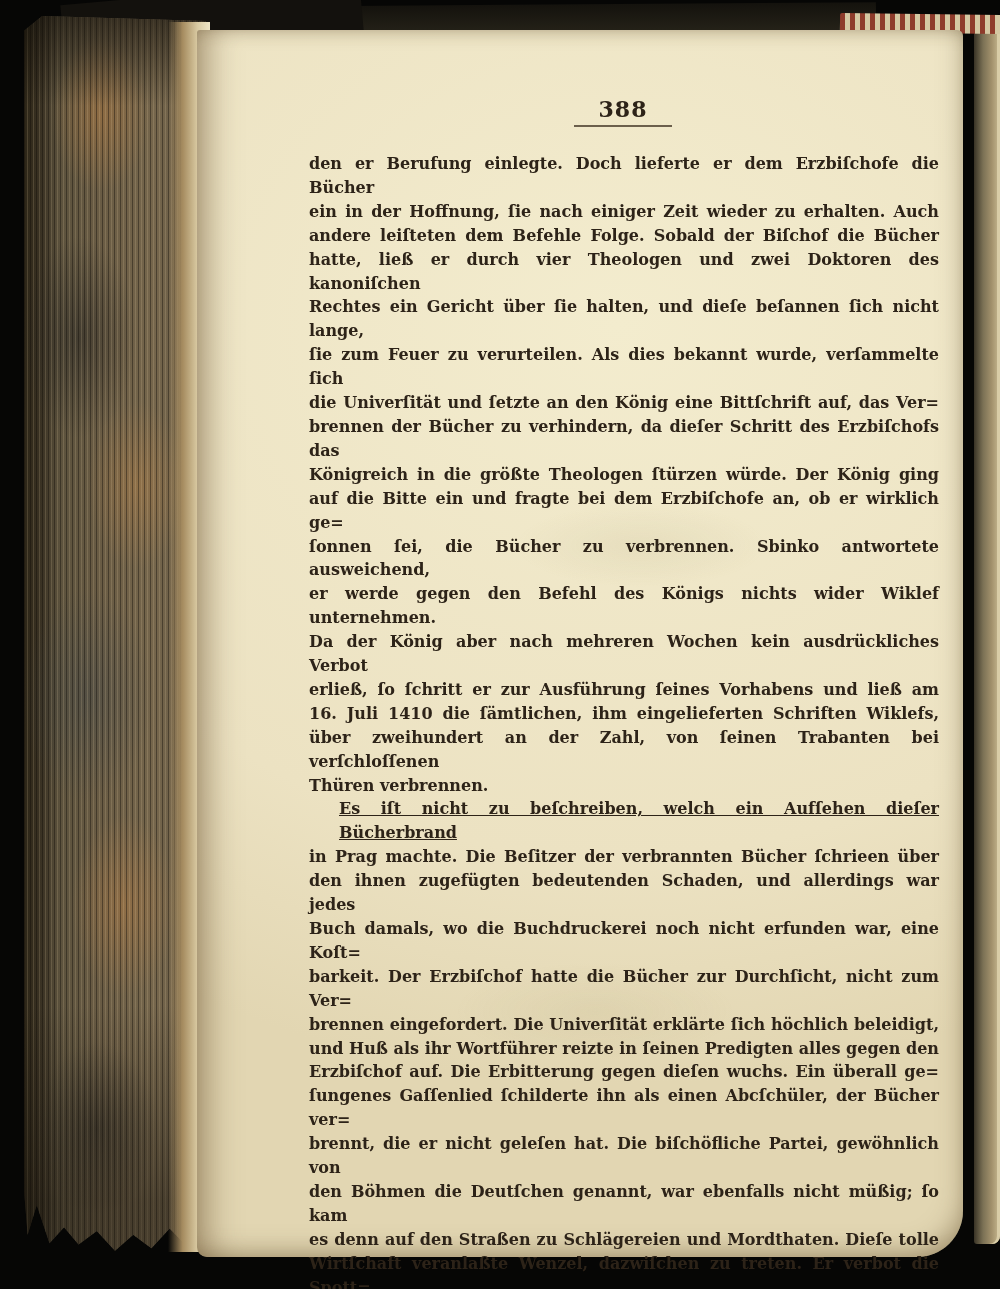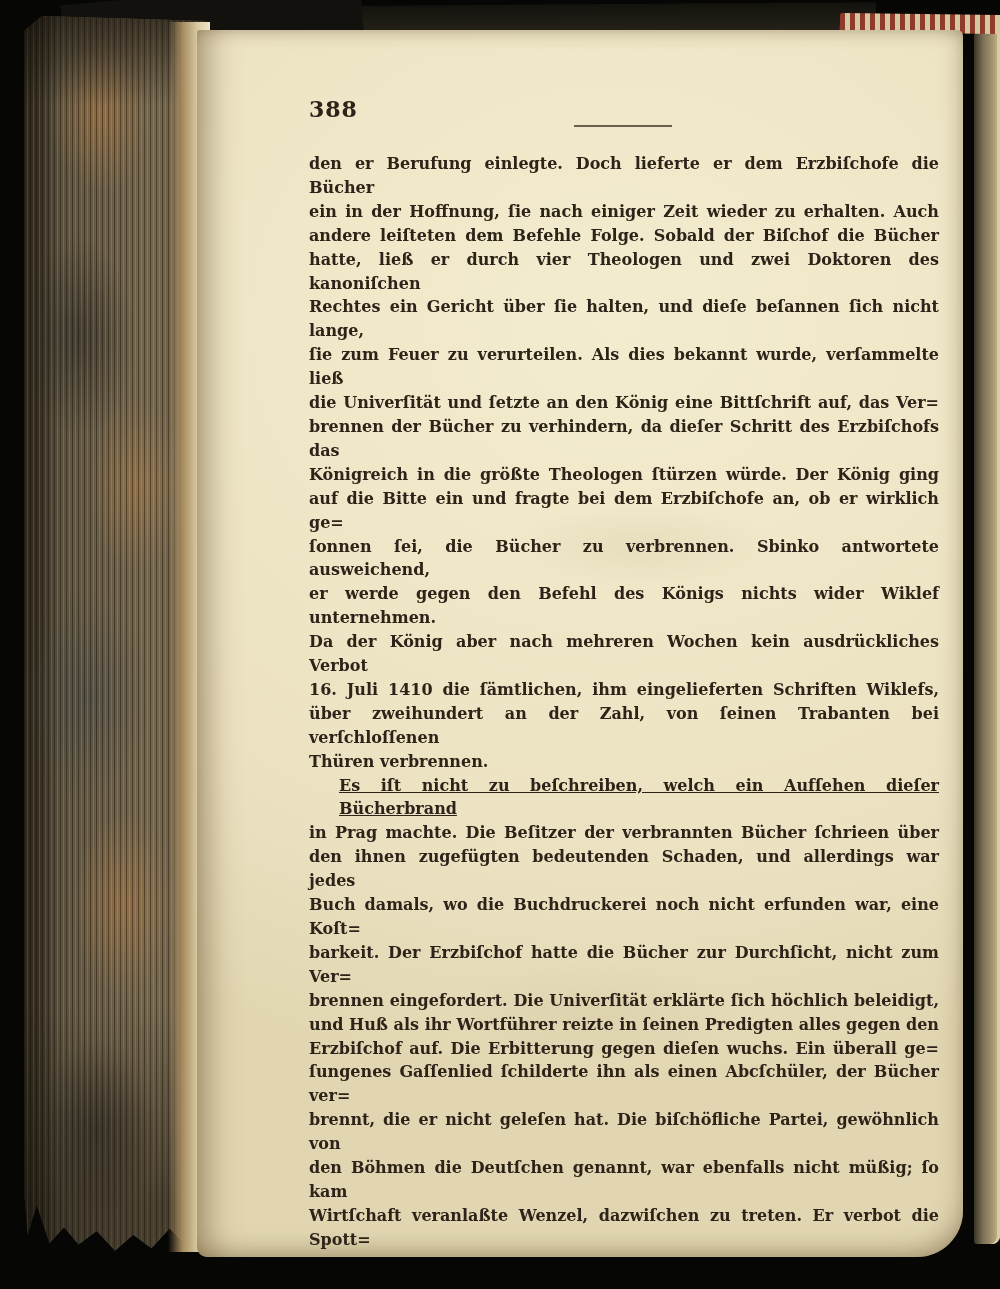--- a/index.html
+++ b/index.html
@@ -52,21 +52,21 @@
   .page{position:absolute;left:197px;top:30px;width:766px;height:1227px;z-index:5;
     background:radial-gradient(ellipse 900px 760px at 55% 24%, #f3ecce, #ece2c2 70%, #e2d6b2 100%);
     border-radius:3px 6px 46px 10px;
     box-shadow:inset 28px 0 32px -18px rgba(105,80,45,.55),
                inset -12px -16px 26px -14px rgba(100,80,45,.5),
                inset 0 10px 18px -12px rgba(90,70,40,.45);}
   .page::before{content:"";position:absolute;inset:0;border-radius:inherit;
     background:radial-gradient(ellipse 180px 60px at 58% 42%, rgba(150,140,90,.10), transparent 70%),
                radial-gradient(ellipse 200px 70px at 52% 80%, rgba(150,140,90,.09), transparent 70%);}
 
-  .page-number-wrap{position:absolute;left:112px;top:66px;width:628px;text-align:left;
+  .page-number-wrap{position:absolute;left:112px;top:66px;width:628px;text-align:center;
     color:#2d2318;}
   .page-number{font-size:22px;font-weight:bold;letter-spacing:1px;}
   .page-number-rule{width:98px;margin:3px auto 0;border-top:2px solid #4437266;
     border-top:2px solid rgba(63,50,33,.75);}
 
   .body-text{position:absolute;left:112px;top:122px;width:630px;
     font-size:16px;font-weight:bold;line-height:23.9px;color:#2d2318;}
   .paragraph{margin:0;}
   .line{text-align:justify;text-align-last:justify;}
   .line.indent{padding-left:30px;text-decoration:underline;}
@@ -88,41 +88,43 @@
       <div class="page-number">388</div>
       <div class="page-number-rule"></div>
     </div>
     <div class="body-text">
         <div class="paragraph">
           <div class="line">den er Berufung einlegte. Doch lieferte er dem Erzbiſchofe die Bücher</div>
           <div class="line">ein in der Hoffnung, ſie nach einiger Zeit wieder zu erhalten. Auch</div>
           <div class="line">andere leiſteten dem Befehle Folge. Sobald der Biſchof die Bücher</div>
           <div class="line">hatte, ließ er durch vier Theologen und zwei Doktoren des kanoniſchen</div>
           <div class="line">Rechtes ein Gericht über ſie halten, und dieſe beſannen ſich nicht lange,</div>
-          <div class="line">ſie zum Feuer zu verurteilen. Als dies bekannt wurde, verſammelte ließ</div>
+          <div class="line">ſie zum Feuer zu verurteilen. Als dies bekannt wurde, verſammelte ſich</div>
           <div class="line">die Univerſität und ſetzte an den König eine Bittſchrift auf, das Ver=</div>
           <div class="line">brennen der Bücher zu verhindern, da dieſer Schritt des Erzbiſchofs das</div>
           <div class="line">Königreich in die größte Theologen ſtürzen würde. Der König ging</div>
           <div class="line">auf die Bitte ein und fragte bei dem Erzbiſchofe an, ob er wirklich ge=</div>
           <div class="line">ſonnen ſei, die Bücher zu verbrennen. Sbinko antwortete ausweichend,</div>
           <div class="line">er werde gegen den Befehl des Königs nichts wider Wiklef unternehmen.</div>
           <div class="line">Da der König aber nach mehreren Wochen kein ausdrückliches Verbot</div>
+          <div class="line">erließ, ſo ſchritt er zur Ausführung ſeines Vorhabens und ließ am</div>
           <div class="line">16. Juli 1410 die ſämtlichen, ihm eingelieferten Schriften Wiklefs,</div>
           <div class="line">über zweihundert an der Zahl, von ſeinen Trabanten bei verſchloſſenen</div>
           <div class="line left-last">Thüren verbrennen.</div>
         </div>
         <div class="paragraph">
           <div class="line indent">Es iſt nicht zu beſchreiben, welch ein Aufſehen dieſer Bücherbrand</div>
           <div class="line">in Prag machte. Die Beſitzer der verbrannten Bücher ſchrieen über</div>
           <div class="line">den ihnen zugefügten bedeutenden Schaden, und allerdings war jedes</div>
           <div class="line">Buch damals, wo die Buchdruckerei noch nicht erfunden war, eine Koſt=</div>
           <div class="line">barkeit. Der Erzbiſchof hatte die Bücher zur Durchſicht, nicht zum Ver=</div>
           <div class="line">brennen eingefordert. Die Univerſität erklärte ſich höchlich beleidigt,</div>
           <div class="line">und Huß als ihr Wortführer reizte in ſeinen Predigten alles gegen den</div>
           <div class="line">Erzbiſchof auf. Die Erbitterung gegen dieſen wuchs. Ein überall ge=</div>
           <div class="line">ſungenes Gaſſenlied ſchilderte ihn als einen Abcſchüler, der Bücher ver=</div>
           <div class="line">brennt, die er nicht geleſen hat. Die biſchöfliche Partei, gewöhnlich von</div>
           <div class="line">den Böhmen die Deutſchen genannt, war ebenfalls nicht müßig; ſo kam</div>
+          <div class="line">es denn auf den Straßen zu Schlägereien und Mordthaten. Dieſe tolle</div>
           <div class="line">Wirtſchaft veranlaßte Wenzel, dazwiſchen zu treten. Er verbot die Spott=</div>
         </div>
       </div>
   </div>
 </div>
 
 </body></html>

